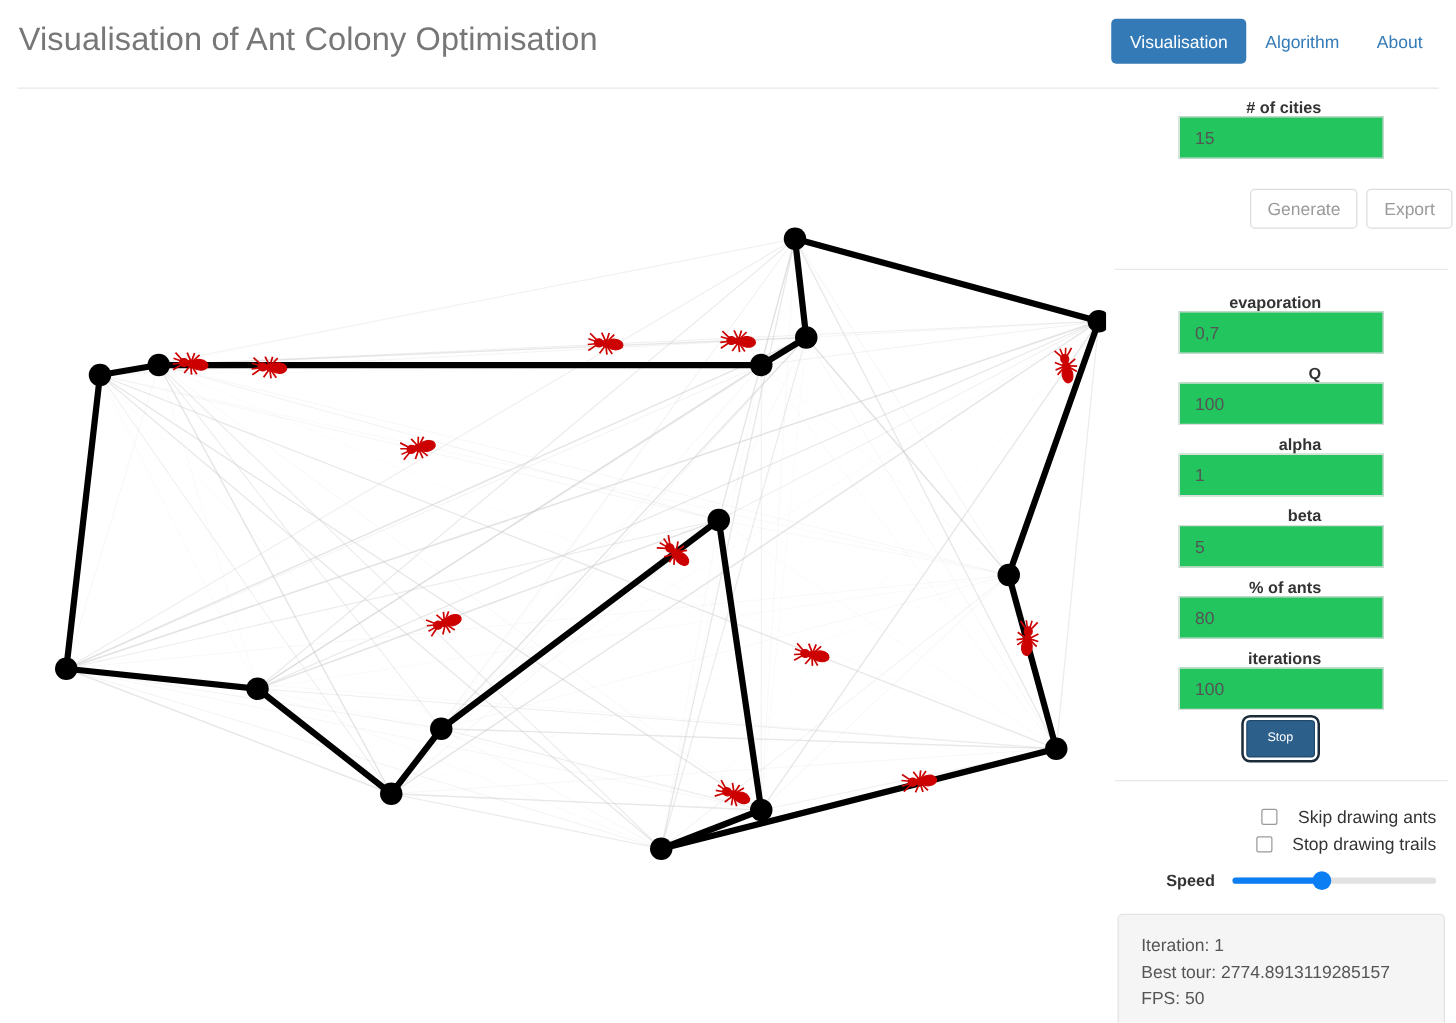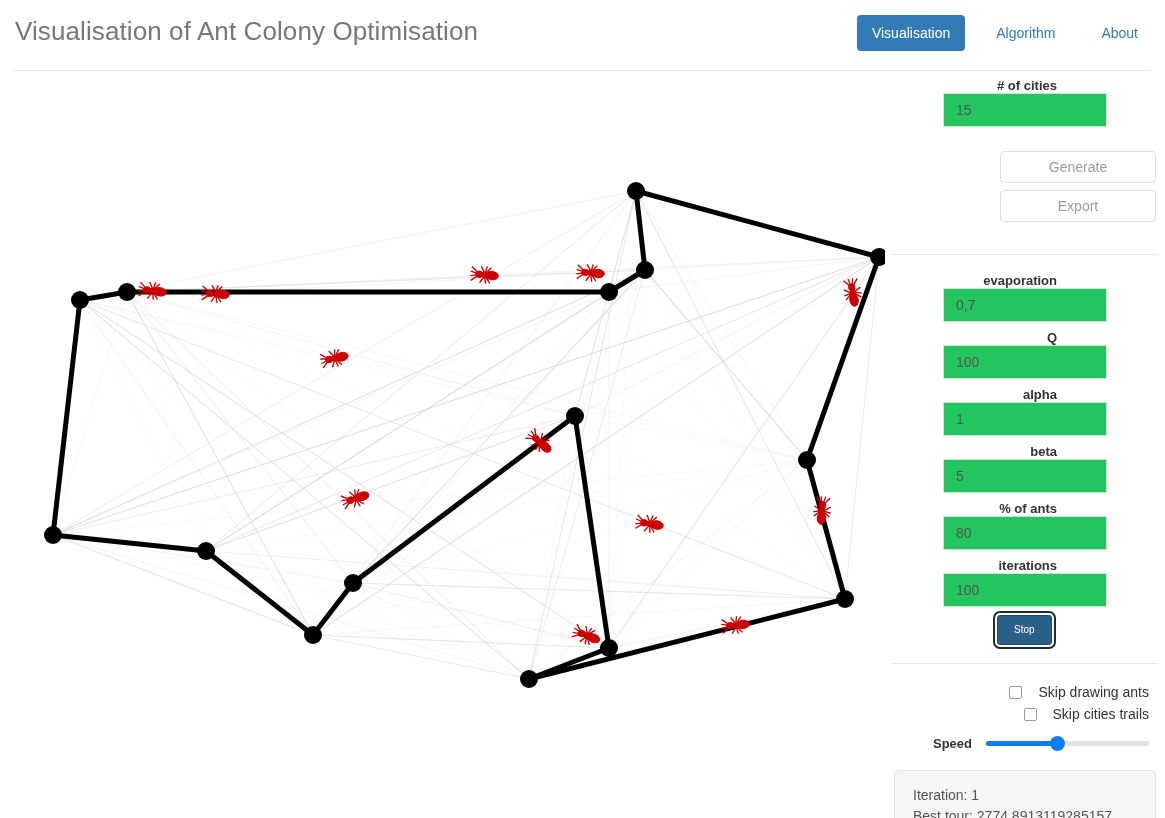--- a/index.html
+++ b/index.html
@@ -18,21 +18,21 @@
   .header {
     position: absolute; top: 0; left: 0; width: 1165px; height: 70px;
   }
   .page-title {
     position: absolute; left: 15px; top: 16px;
     font-size: 26px; font-weight: 400; color: #777777;
     letter-spacing: 0.1px; white-space: nowrap;
   }
   .nav-pills {
     position: absolute; right: 12px; top: 15px;
-    display: flex; align-items: flex-end; gap: 16px;
+    display: flex; align-items: flex-end; gap: 0;
   }
   .nav-pill {
     display: block; padding: 10px 15px;
     font-size: 14px; line-height: 16px;
     color: #337ab7; text-decoration: none; border-radius: 4px;
     cursor: pointer; white-space: nowrap;
   }
   .nav-pill.active { background: #337ab7; color: #ffffff; font-weight: 400; }
   .header-rule {
     position: absolute; left: 14px; top: 70px; width: 1137px; height: 1px;
@@ -66,21 +66,21 @@
     width: 164px; height: 34px;
     border: 1px solid #dddddd; border-radius: 0;
     background: #22c55e; padding: 6px 12px;
     font-size: 14px; font-family: "Liberation Sans", sans-serif;
     color: #555; outline: none;
   }
   .form-control::placeholder { color: #999; }
 
   .btn-row {
     display: flex; justify-content: flex-start; padding: 16px 9px;
-    margin-left: 106px; gap: 7px; margin-bottom: 8px; flex-direction: column;
+    margin-left: 106px; gap: 7px; margin-bottom: 8px;
   }
   .btn {
     font-size: 14px; font-family: "Liberation Sans", sans-serif;
     padding: 7px 13px; border-radius: 4px;
     border: 1px solid #dddddd; background: #fff; color: #9a9a9a;
     cursor: pointer; line-height: 16px;
   }
 
   .stop-row {
     display: flex; padding: 0 9px; margin-left: 103px; margin-top: 2px;
@@ -375,21 +375,21 @@
 
     <div class="divider" style="margin-top:18px;margin-bottom:20px;"></div>
 
     <div class="check-row">
       <div class="check-box"></div>
       <div class="check-label">Skip drawing ants</div>
     </div>
 
     <div class="check-row">
       <div class="check-box"></div>
-      <div class="check-label">Skip cities trails</div>
+      <div class="check-label">Stop drawing trails</div>
     </div>
 
     <div class="speed-row">
       <div class="speed-label">Speed</div>
       <div class="slider">
         <div class="slider-track"></div>
         <div class="slider-fill" id="slider-fill" style="width: 70.09px;"></div>
         <div class="slider-thumb" id="slider-thumb" style="left: 63.64px;"></div>
       </div>
     </div>

